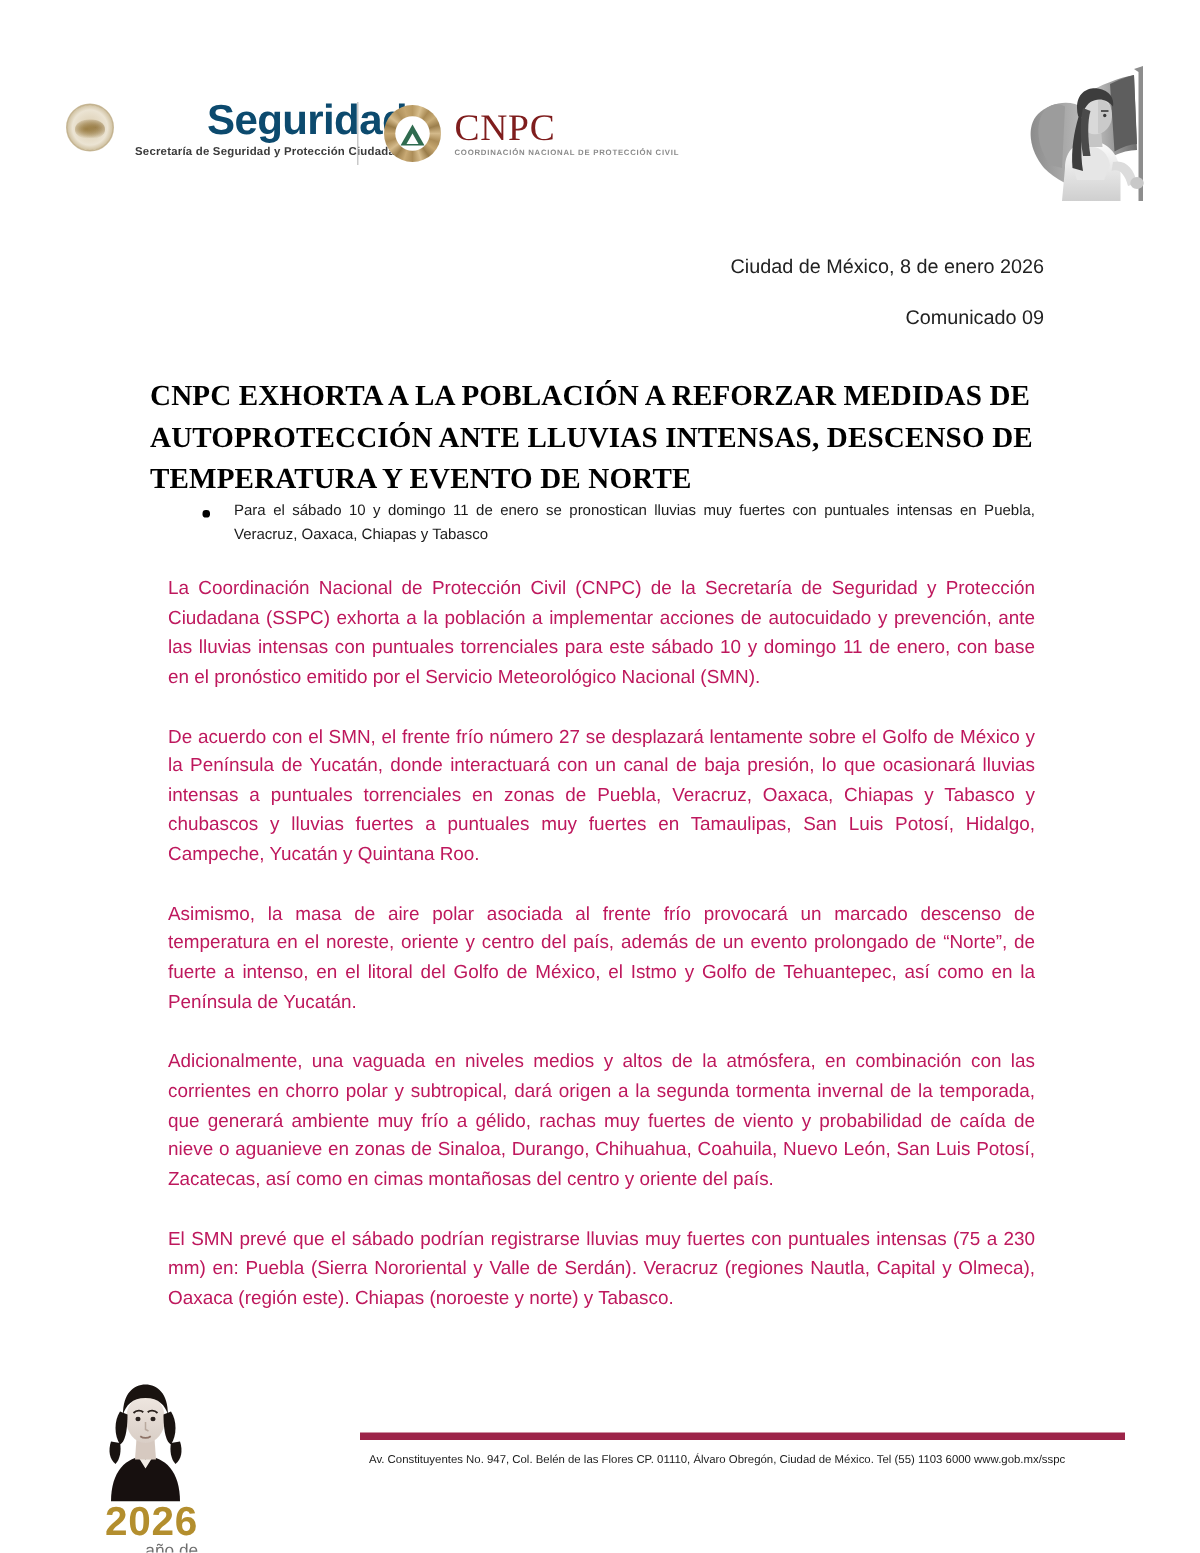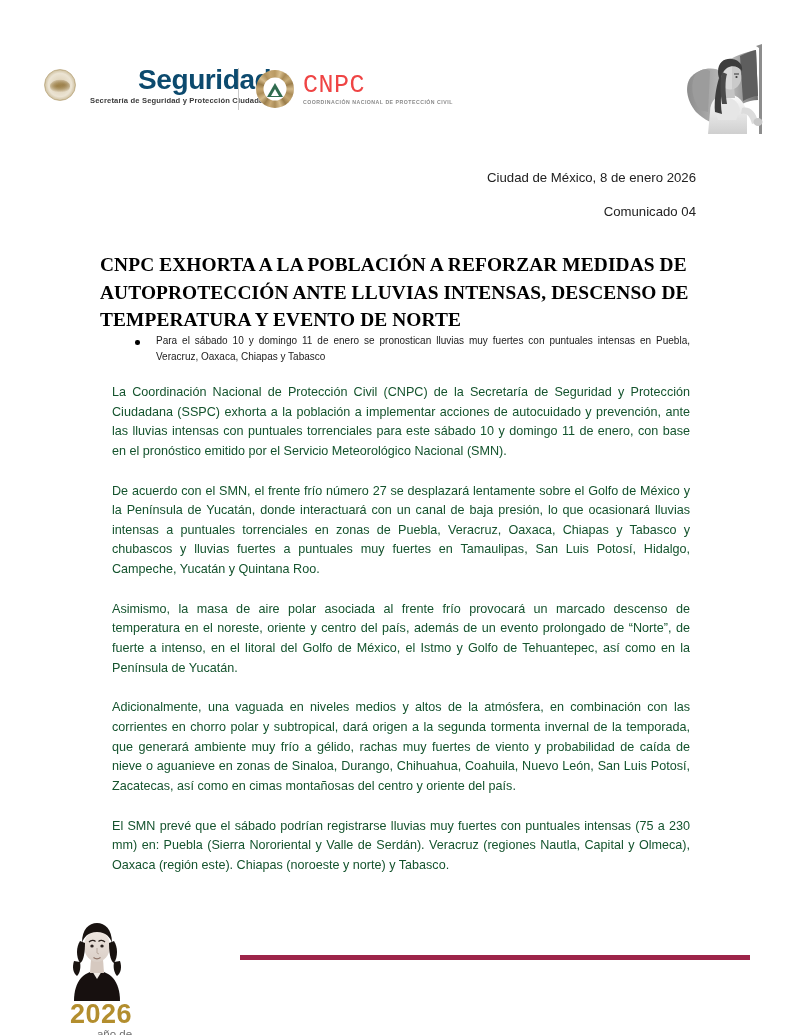--- a/index.html
+++ b/index.html
@@ -139,22 +139,22 @@
     border-left: 4px solid transparent;
     border-right: 4px solid transparent;
     border-bottom: 7px solid #ffffff;
   }
   .cnpc-text { margin-left: 9px; line-height: 1; }
   .cnpc-word {
     display: block;
     font-size: 25px;
     font-weight: normal;
     letter-spacing: 0.5px;
-    color: #ef4444;
-    font-family: Liberation Mono, monospace;
+    color: #7f1d1d;
+    font-family: Liberation Serif, serif;
   }
   .cnpc-sub {
     display: block;
     margin-top: 2px;
     font-size: 5.2px;
     letter-spacing: 0.5px;
     color: #8a8a8a;
     white-space: nowrap;
     font-weight: bold;
   }
@@ -226,21 +226,21 @@
     position: absolute;
     left: 112px;
     top: 383px;
     width: 578px;
   }
   .body-copy p {
     margin: 0 0 20px 0;
     font-size: 12.6px;
     line-height: 1.56;
     text-align: justify;
-    color: #14532d;
+    color: #be185d;
   }
   .body-copy p:last-child { margin-bottom: 0; }
 
   
   .footer {
     position: absolute;
     left: 0; right: 0;
     bottom: 0;
     height: 130px;
   }
@@ -379,21 +379,21 @@
       <circle cx="66.5" cy="39" r="1.1" fill="#3a3a3a"></circle>
 
       <path d="M72 70 C 80 68, 86 74, 88 84 L 82 86 C 80 78, 76 74, 71 76 Z" fill="#dcdcdc"></path>
 
       <ellipse cx="88" cy="84" rx="4.5" ry="4" fill="#c8c8c8"></ellipse>
     </svg>
   </div>
 </div>
 
 <div class="date-line">Ciudad de México, 8 de enero 2026</div>
-<div class="comunicado-line">Comunicado 04</div>
+<div class="comunicado-line">Comunicado 09</div>
 
 <h1 class="doc-title">CNPC EXHORTA A LA POBLACIÓN A REFORZAR MEDIDAS DE AUTOPROTECCIÓN ANTE LLUVIAS INTENSAS, DESCENSO DE TEMPERATURA Y EVENTO DE NORTE</h1>
 
 <div class="bullet-block">
   <div class="bullet-item">
     <span class="dot"></span>
     <span>Para el sábado 10 y domingo 11 de enero se pronostican lluvias muy fuertes con puntuales intensas en Puebla, Veracruz, Oaxaca, Chiapas y Tabasco</span>
   </div>
 </div>
 
@@ -443,13 +443,14 @@
     </div>
     <div class="maza-text">
       <span class="maza-year">2026</span>
       <span class="maza-anio">año de</span>
       <span class="maza-name1">Servicio</span>
       <span class="maza-name2">Maza</span>
     </div>
   </div>
 
   <div class="footer-rule"></div>
+  <div class="footer-address">Av. Constituyentes No. 947, Col. Belén de las Flores CP. 01110, Álvaro Obregón, Ciudad de México.   Tel (55) 1103 6000 www.gob.mx/sspc</div>
 </div>
 
 </body></html>

